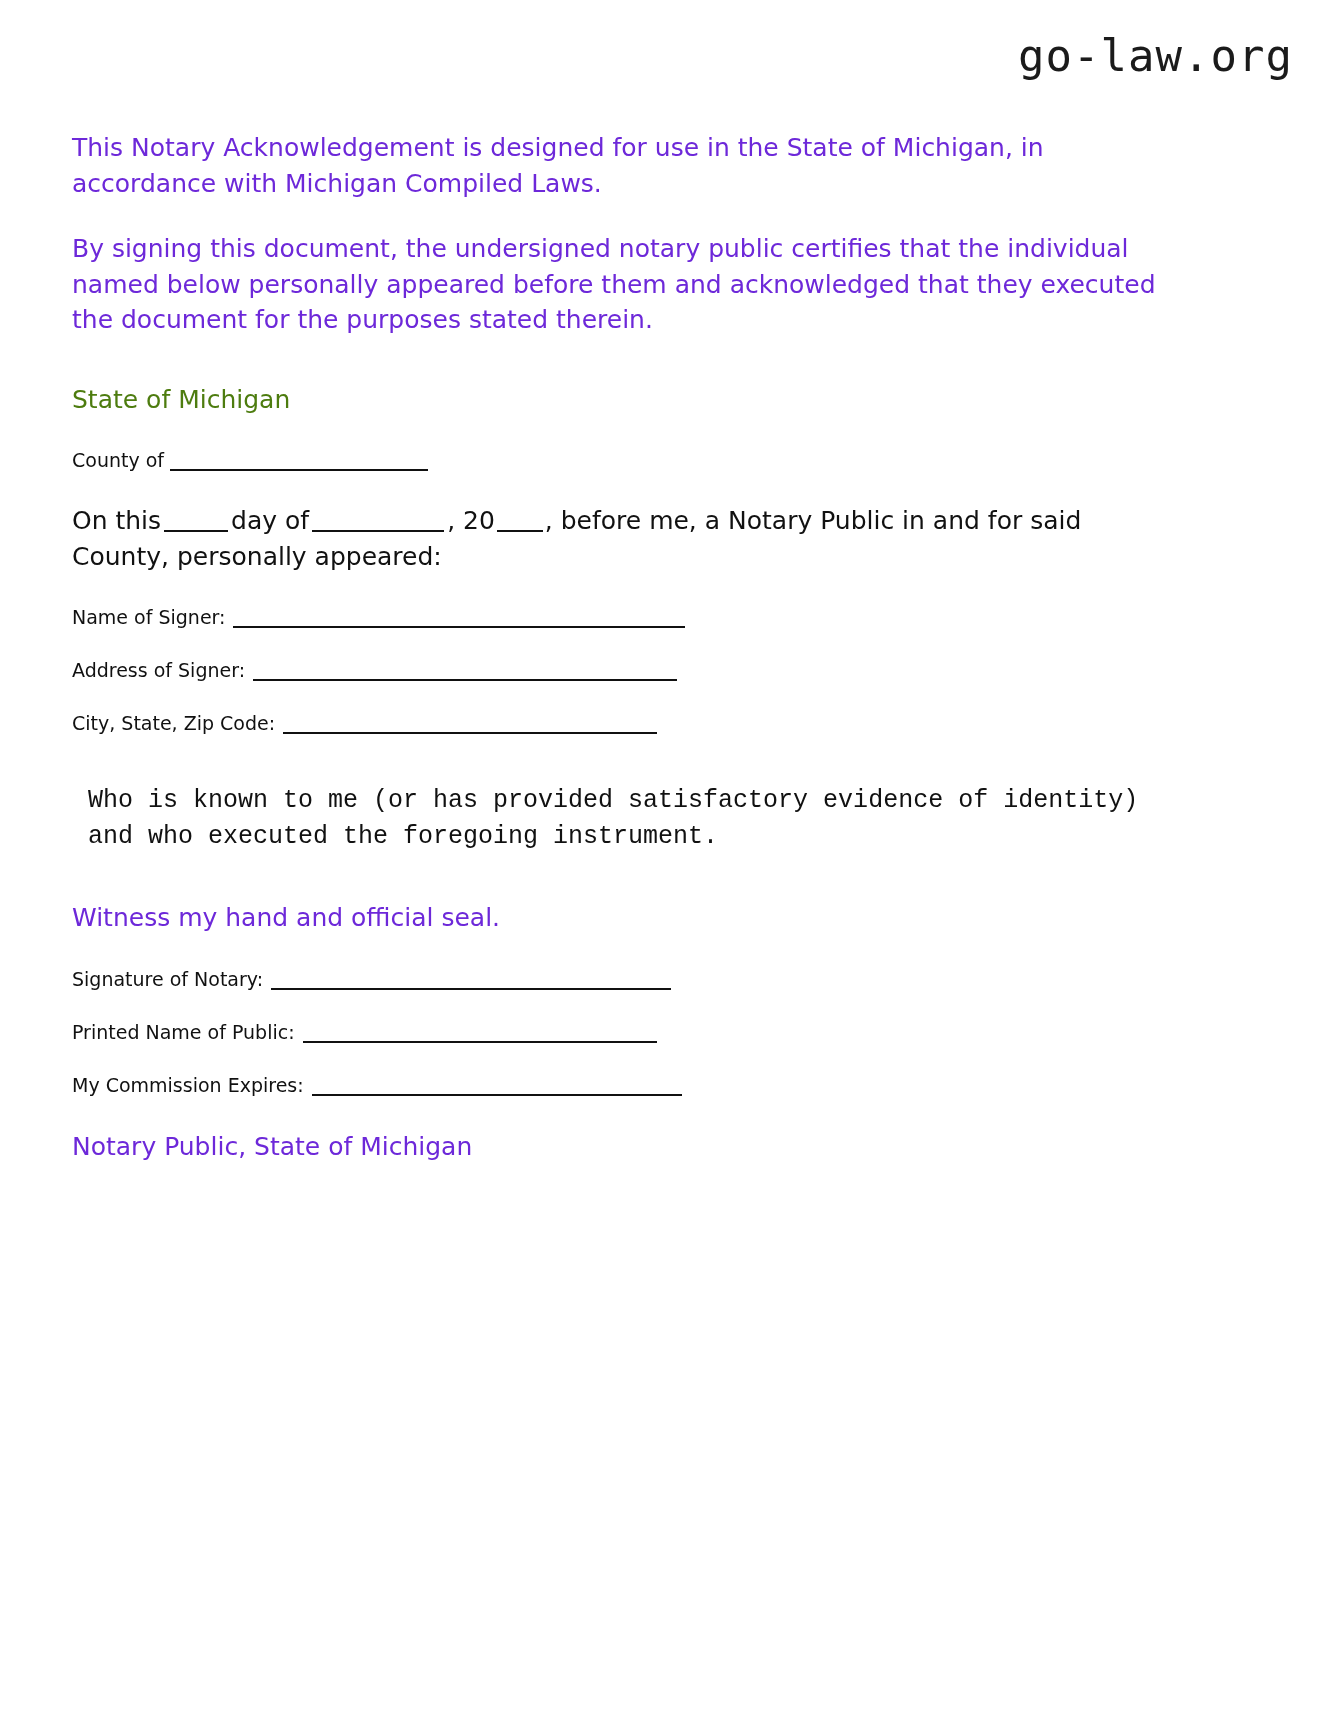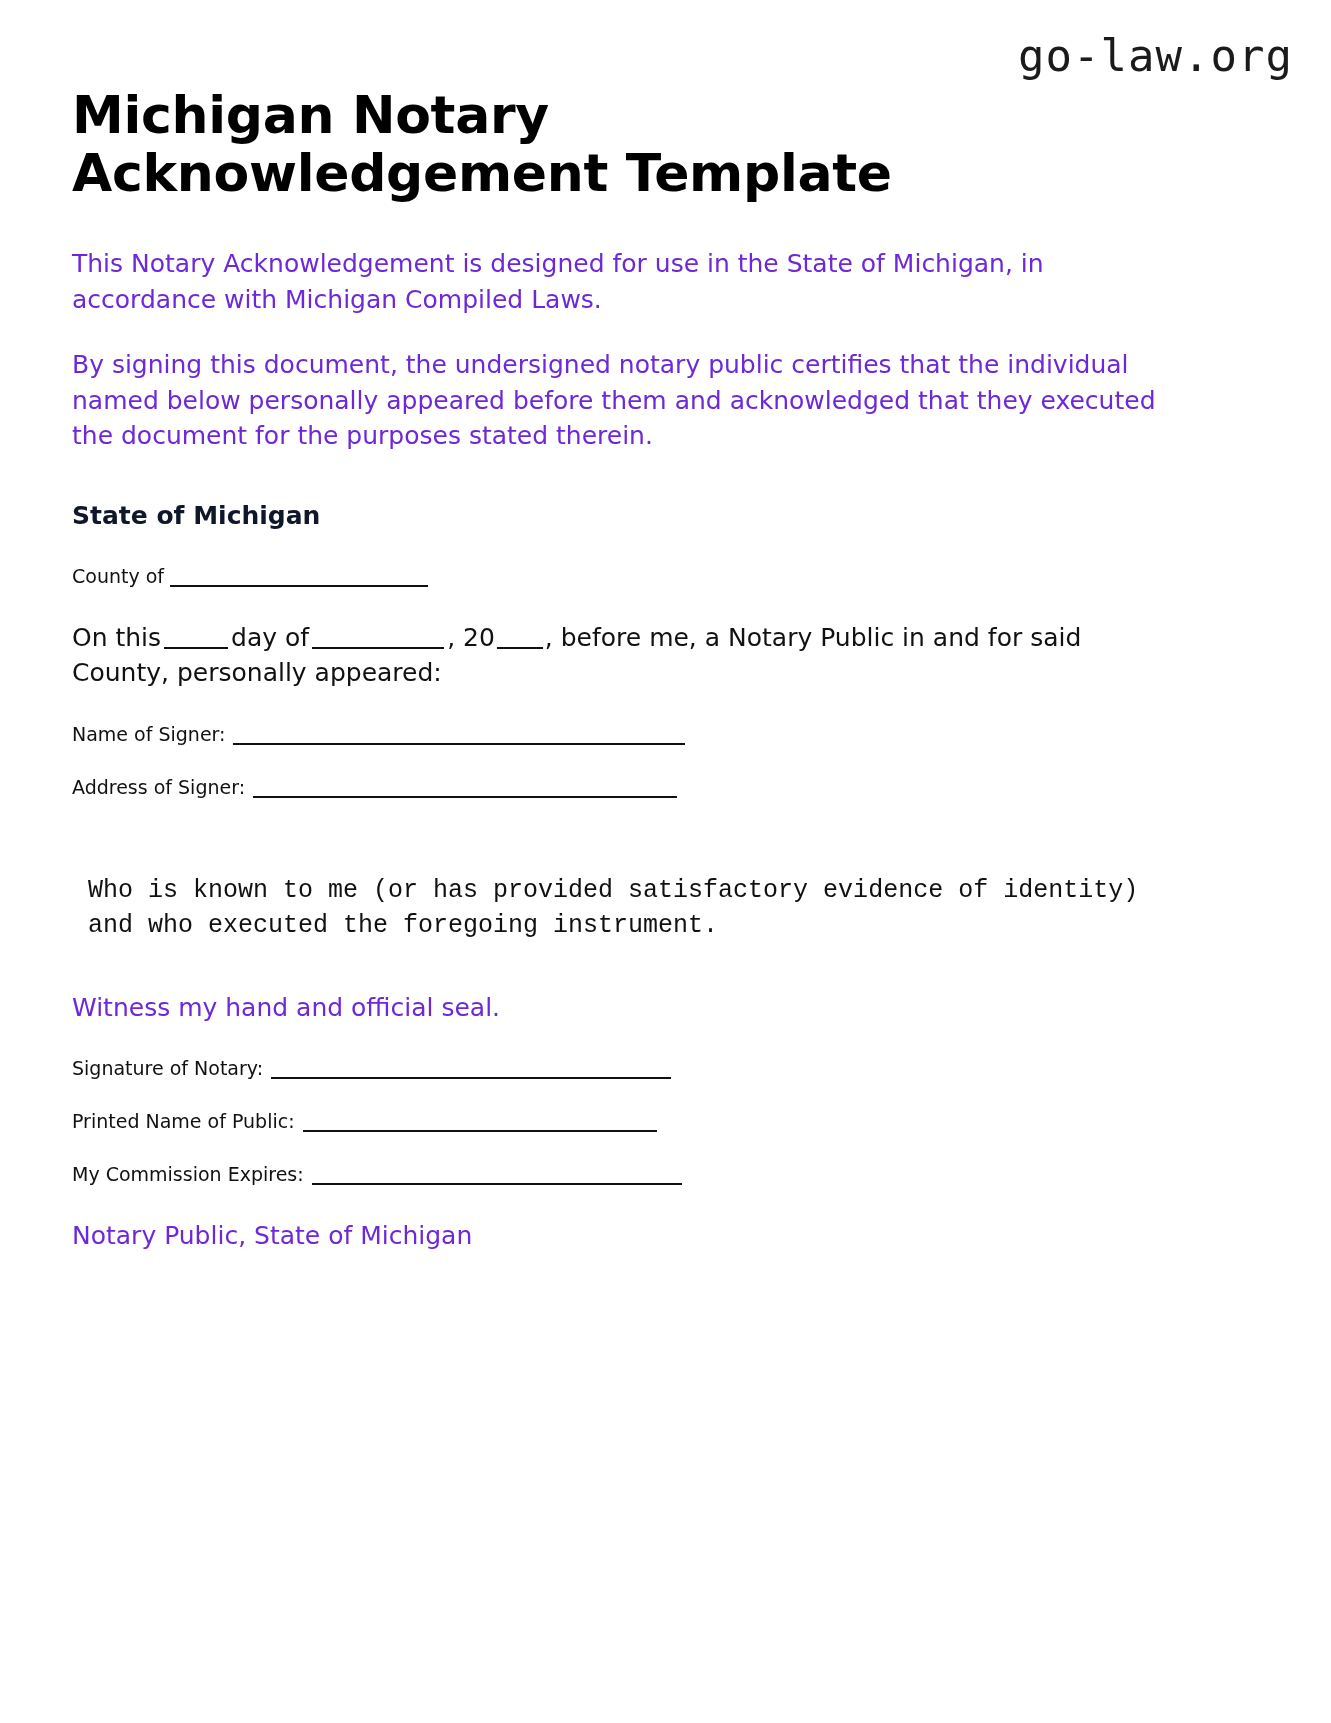--- a/index.html
+++ b/index.html
@@ -59,23 +59,23 @@
     line-height: 1.42;
     color: #6d28d9;
   }
   .gap-lg { height: 44px; }
   .gap-md { height: 30px; }
   .gap-sm { height: 26px; }
 
   h2.section-head {
     margin: 0;
     font-size: 25px;
-    font-weight: bold;
+    font-weight: normal;
     line-height: 1.4;
-    color: #0f172a;
+    color: #4d7c0f;
   }
   .field-line {
     font-size: 19px;
     line-height: 1.42;
     color: #111;
     white-space: nowrap;
   }
   .field-label { }
   .blank {
     display: inline-block;
@@ -110,21 +110,20 @@
 </style>
 </head>
 <body>
 
 <div class="page">
 
   <div class="brand">go-law.org</div>
 
   <div class="content">
 
-    <h1 class="doc-title">Michigan Notary Acknowledgement Template</h1>
 
     <div class="gap-lg"></div>
 
     <p class="para">This Notary Acknowledgement is designed for use in the State of Michigan, in accordance with Michigan Compiled Laws.</p>
 
     <div class="gap-md"></div>
 
     <p class="para">By signing this document, the undersigned notary public certifies that the individual named below personally appeared before them and acknowledged that they executed the document for the purposes stated therein.</p>
 
     <div class="gap-lg"></div>
@@ -150,20 +149,23 @@
     </div>
 
     <div class="gap-sm"></div>
 
     <div class="field-line">
       <span class="field-label">Address of Signer:</span><span class="blank b-address"></span>
     </div>
 
     <div class="gap-sm"></div>
 
+    <div class="field-line">
+      <span class="field-label">City, State, Zip Code:</span><span class="blank b-city"></span>
+    </div>
 
     <div class="gap-md"></div>
 
     <p class="wrap-line" style="margin:16px;font-family:Liberation Mono, monospace;">Who is known to me (or has provided satisfactory evidence of identity) and who executed the foregoing instrument.</p>
 
     <div class="gap-md"></div>
 
     <p class="para">Witness my hand and official seal.</p>
 
     <div class="gap-md"></div>

